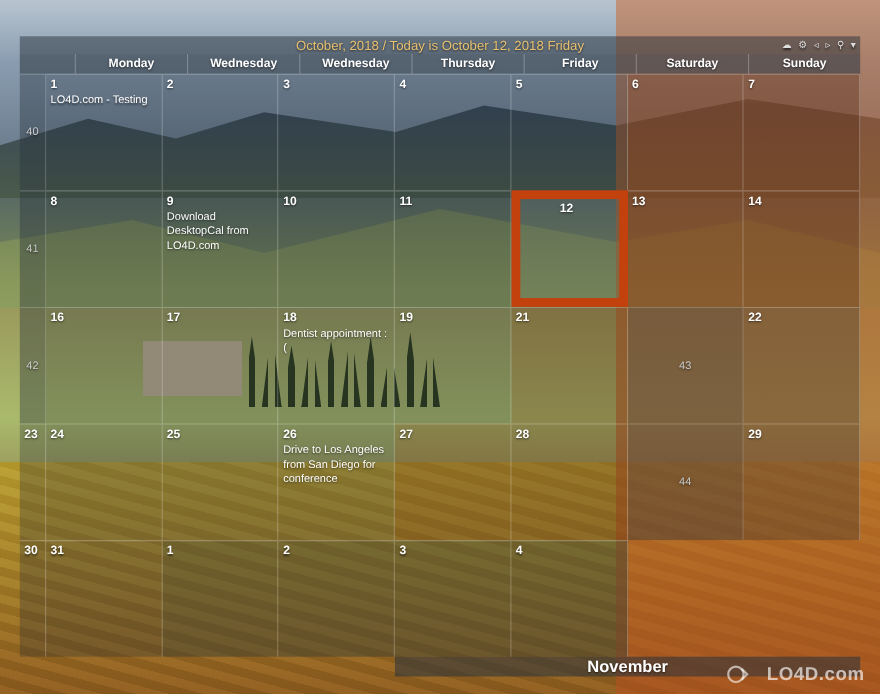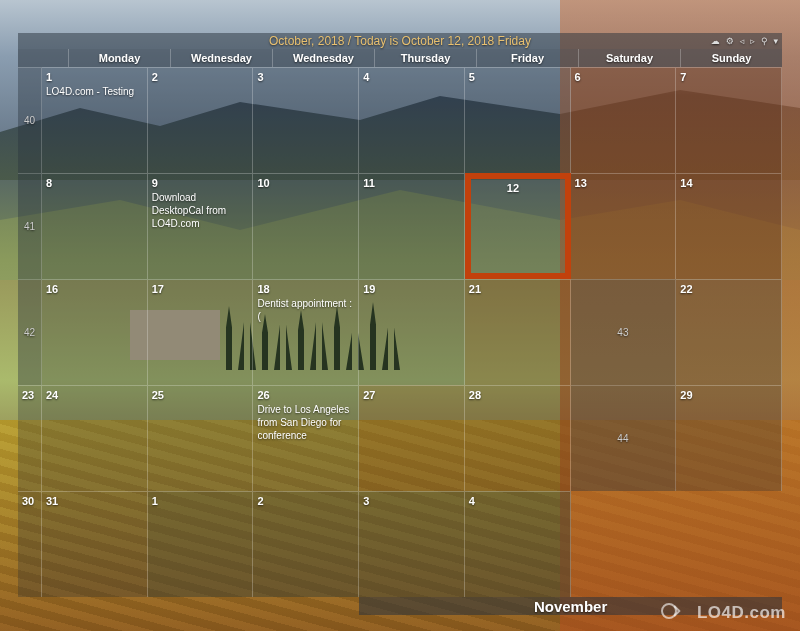--- a/index.html
+++ b/index.html
@@ -142,21 +142,21 @@
       position: relative;
       overflow: hidden;
     }
     .cell.weekend {
       background: rgba(80,40,20,0.35);
     }
     .cell.other-month {
       background: rgba(50,60,50,0.45);
     }
     .cell.today {
-      border: 6px solid #c2410c;
+      border: 8px solid #c2410c;
       background: rgba(60,70,80,0.3);
       padding-left: 36px;
     }
     .daynum {
       font-size: 11px;
       font-weight: bold;
       display: block;
       margin-bottom: 2px;
     }
     .event {
@@ -181,21 +181,21 @@
     .watermark {
       position: absolute;
       bottom: 8px;
       right: 14px;
       z-index: 5;
       color: rgba(255,255,255,0.65);
       font-size: 17px;
       font-weight: bold;
       letter-spacing: 0.5px;
       display: flex;
-      align-items: flex-start;
+      align-items: center;
       gap: 20px;
     }
     .watermark-icon {
       width: 16px; height: 16px;
       border: 2px solid rgba(255,255,255,0.6);
       border-radius: 50%;
       position: relative;
     }
     .watermark-icon::after {
       content: '';

